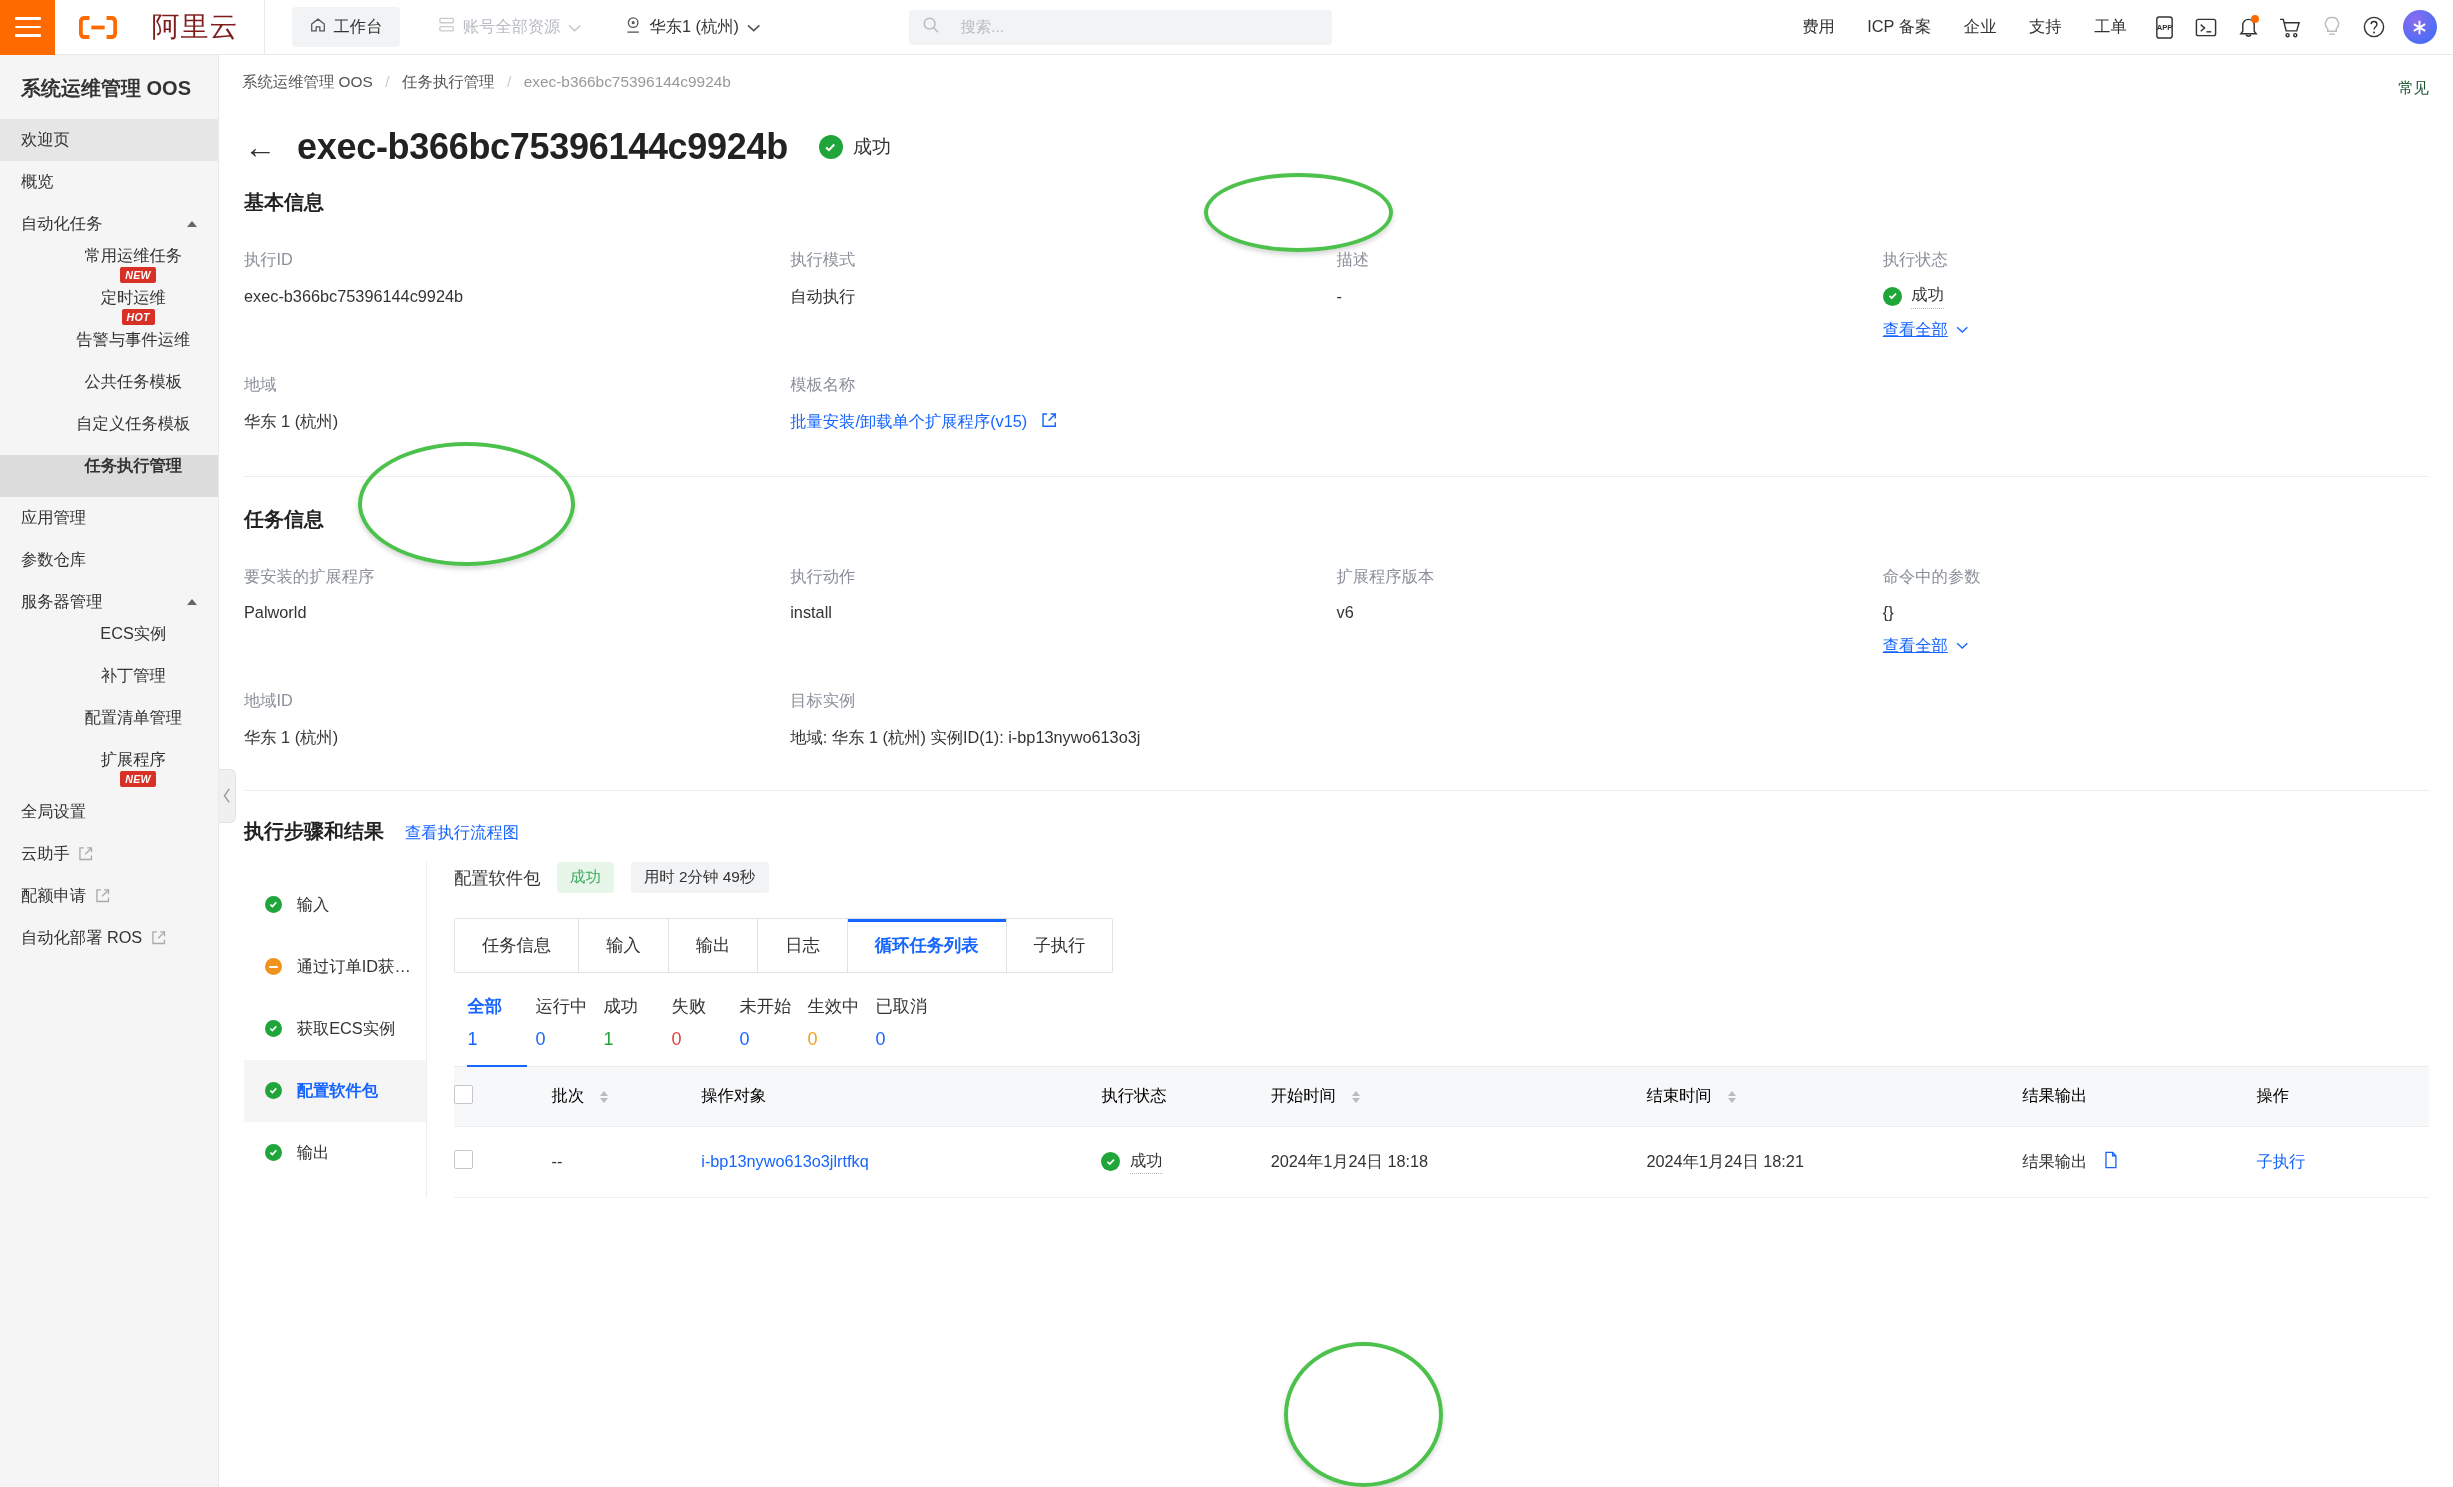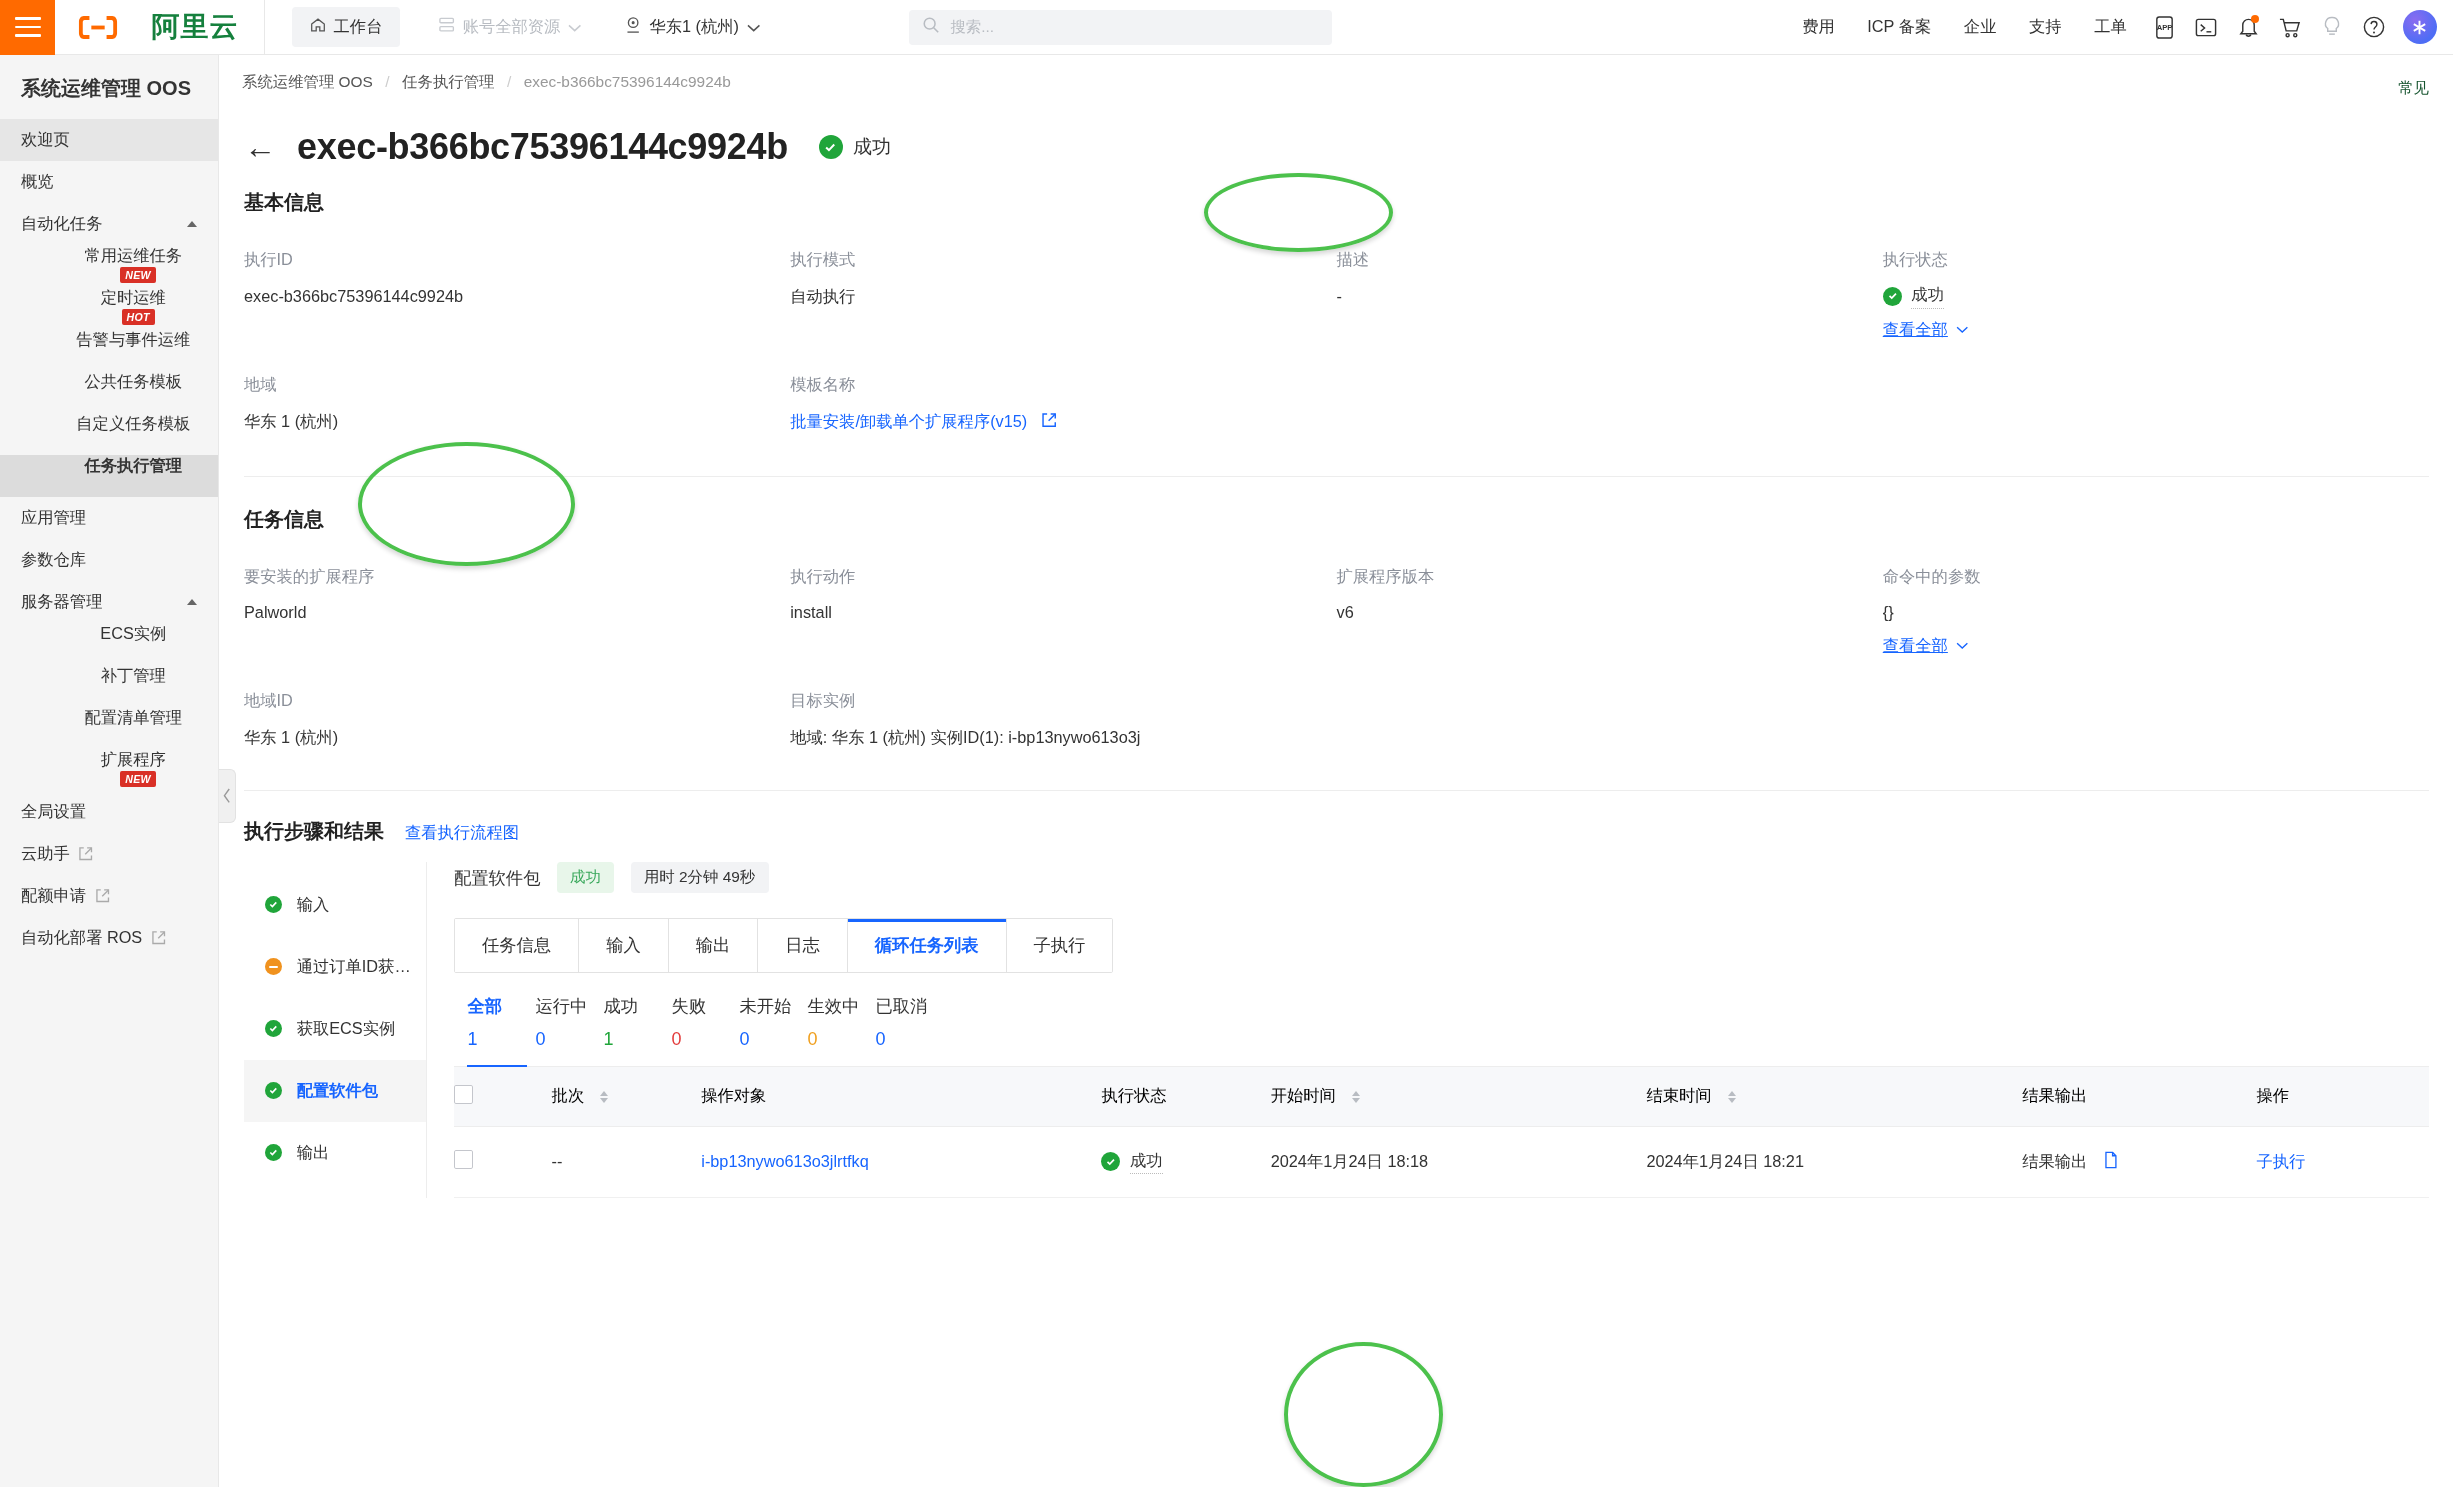--- a/index.html
+++ b/index.html
@@ -20,39 +20,39 @@
     width: 55px; height: 55px; background: #ff6a00;
     display: flex; flex-direction: column; align-items: center;
     justify-content: center; gap: 5.8px; cursor: pointer; flex: 0 0 auto;
   }
   .hamburger span { display: block; width: 26px; height: 2.9px; background: #fff; border-radius: 1px; }
   .logo-wrap {
     display: flex; align-items: center; gap: 8.6px; padding: 0 25px 0 23px;
     height: 55px; border-right: 1px solid #e8e8e8;
   }
   .logo-mark { width: 40px; height: 29px; flex: 0 0 auto; }
-  .logo-text { font-size: 28px; font-weight: 700; color: #15803d; letter-spacing: 1px; padding-left: 25px; }
+  .logo-text { font-size: 28px; font-weight: 400; color: #7f1d1d; letter-spacing: 1px; padding-left: 25px; }
   .workbench {
     display: flex; align-items: center; gap: 6.7px;
     background: #f2f3f5; border-radius: 3.8px;
     padding: 8.6px 17.3px; margin-left: 27px; cursor: pointer;
     font-size: 16.3px; color: #333;
   }
   .allres {
     display: flex; align-items: center; gap: 7.7px;
     margin-left: 38px; font-size: 16.3px; color: #b8bcc2; cursor: pointer;
   }
   .region-sel {
     display: flex; align-items: center; gap: 7.7px;
     margin-left: 44px; font-size: 16.3px; color: #333; cursor: pointer;
   }
   .searchbox {
     margin-left: 149px; width: 423px; height: 35px;
     background: #f2f3f5; border-radius: 3.8px;
-    display: flex; align-items: center; gap: 10px; padding: 0 13.4px; justify-content: space-between;
+    display: flex; align-items: center; gap: 20px; padding: 0 13.4px; justify-content: space-between;
   }
   .searchbox input {
     border: 0; background: transparent; outline: none;
     font-size: 15.4px; color: #555; width: 100%;
     font-family: "Liberation Sans", sans-serif;
   }
   .searchbox input::placeholder { color: #b8bcc2; }
   .rightnav { margin-left: auto; display: flex; align-items: center; gap: 0; padding-right: 17.3px; }
   .rightnav .navlink { font-size: 16.3px; color: #333; padding: 0 16.3px; cursor: pointer; white-space: nowrap; }
   .rightnav .naviconbtn {

